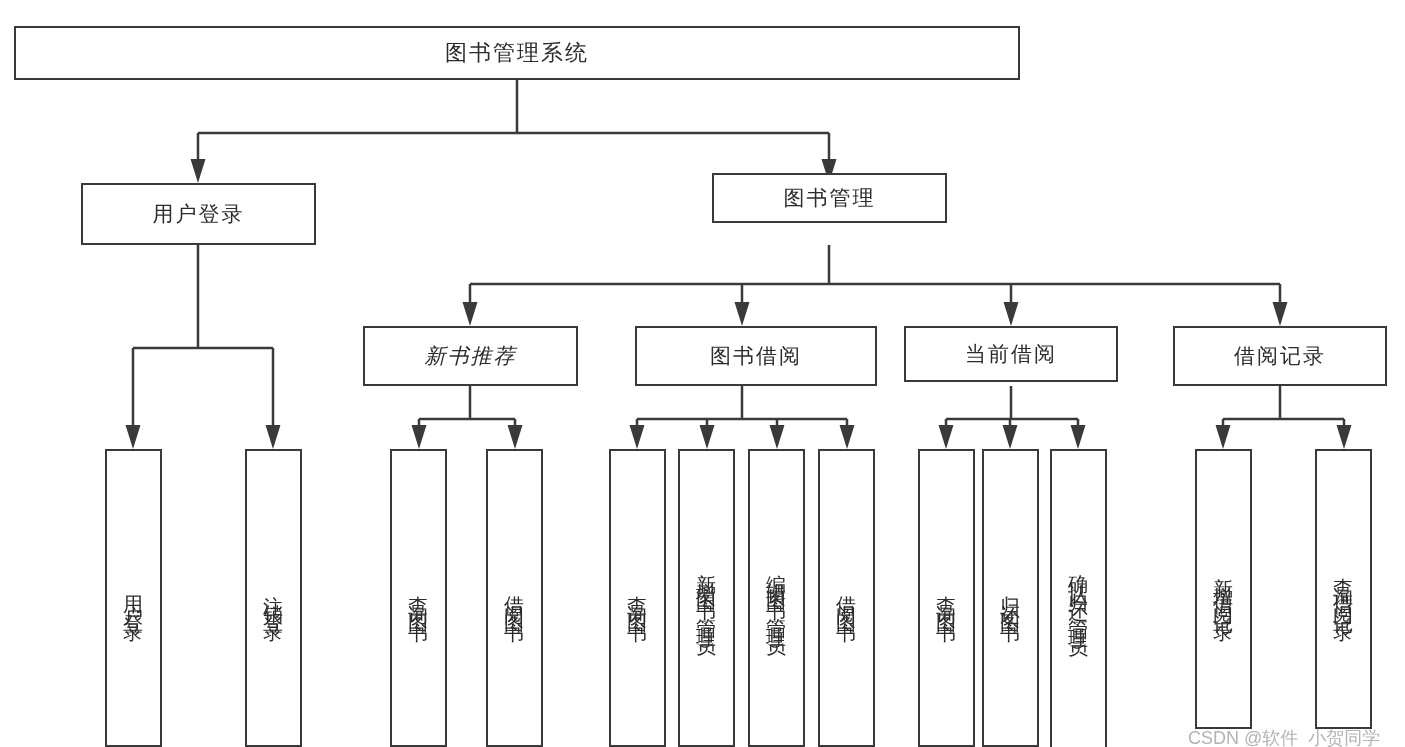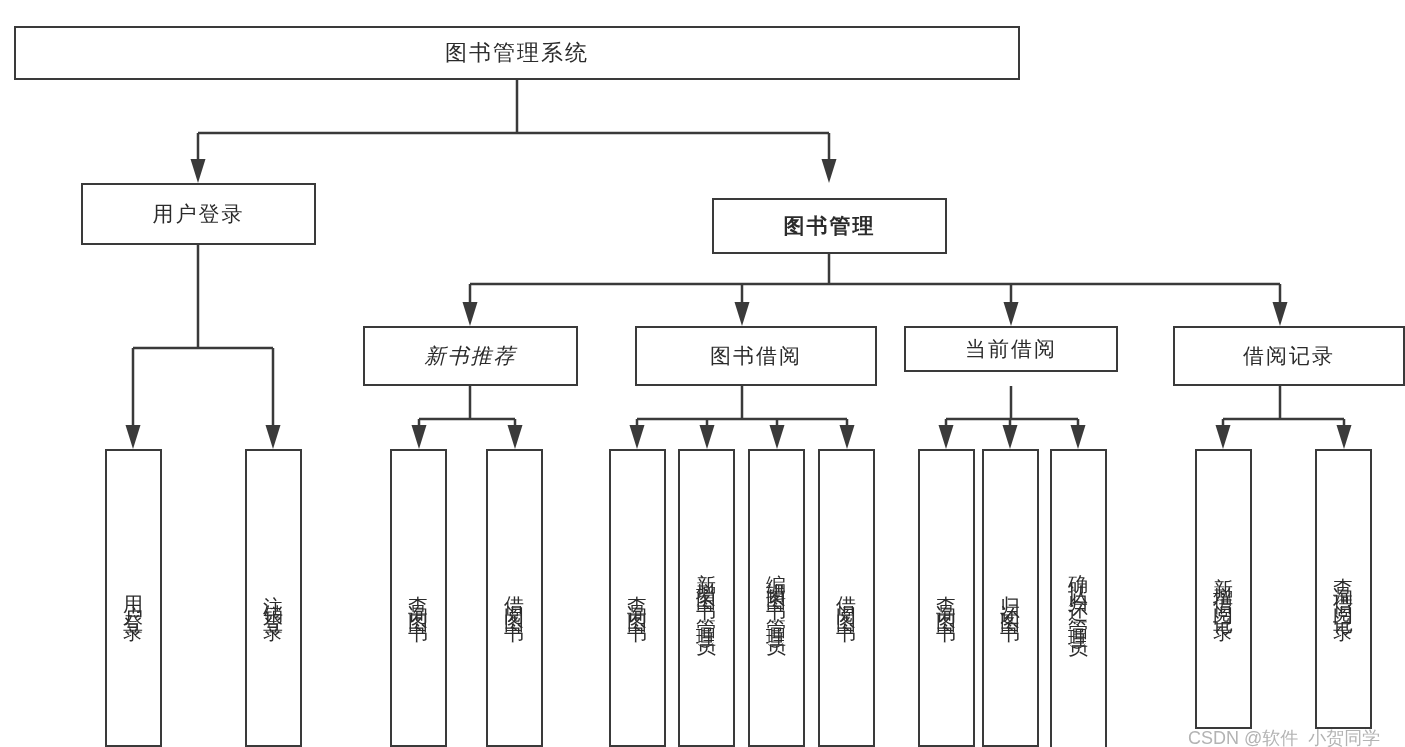--- a/index.html
+++ b/index.html
@@ -100,26 +100,26 @@
       <polygon points="1002.5,413 1017.5,413 1010,437"></polygon>
       <polygon points="1070.5,413 1085.5,413 1078,437"></polygon>
       <polygon points="1215.5,413 1230.5,413 1223,437"></polygon>
       <polygon points="1336.5,413 1351.5,413 1344,437"></polygon>
     </g>
   </svg>
 
   <div class="node root" style="left:14px; top:14px; width:1006px; height:54px;">图书管理系统</div>
 
   <div class="node h-node" style="left:81px; top:171px; width:235px; height:62px;">用户登录</div>
-  <div class="node h-node" style="left:712px; top:186px; width:235px; height:56px;font-weight:bold;">图书管理</div>
+  <div class="node h-node" style="left:712px; top:161px; width:235px; height:50px;">图书管理</div>
 
   <div class="node h-node" style="left:363px; top:314px; width:215px; height:60px;font-style:italic;">新书推荐</div>
   <div class="node h-node" style="left:635px; top:314px; width:242px; height:60px;">图书借阅</div>
-  <div class="node h-node" style="left:904px; top:314px; width:214px; height:46px;">当前借阅</div>
-  <div class="node h-node" style="left:1173px; top:314px; width:232px; height:60px;">借阅记录</div>
+  <div class="node h-node" style="left:904px; top:314px; width:214px; height:56px;">当前借阅</div>
+  <div class="node h-node" style="left:1173px; top:314px; width:214px; height:60px;">借阅记录</div>
 
   <div class="node v-node" style="left:105px; top:437px; width:57px; height:298px;">用户登录</div>
   <div class="node v-node" style="left:245px; top:437px; width:57px; height:298px;">注销登录</div>
 
   <div class="node v-node" style="left:390px; top:437px; width:57px; height:298px;">查询图书</div>
   <div class="node v-node" style="left:486px; top:437px; width:57px; height:298px;">借阅图书</div>
 
   <div class="node v-node" style="left:609px; top:437px; width:57px; height:298px;">查询图书</div>
   <div class="node v-node" style="left:678px; top:437px; width:57px; height:298px;">新增图书（管理员）</div>
   <div class="node v-node" style="left:748px; top:437px; width:57px; height:298px;">编辑图书（管理员）</div>

